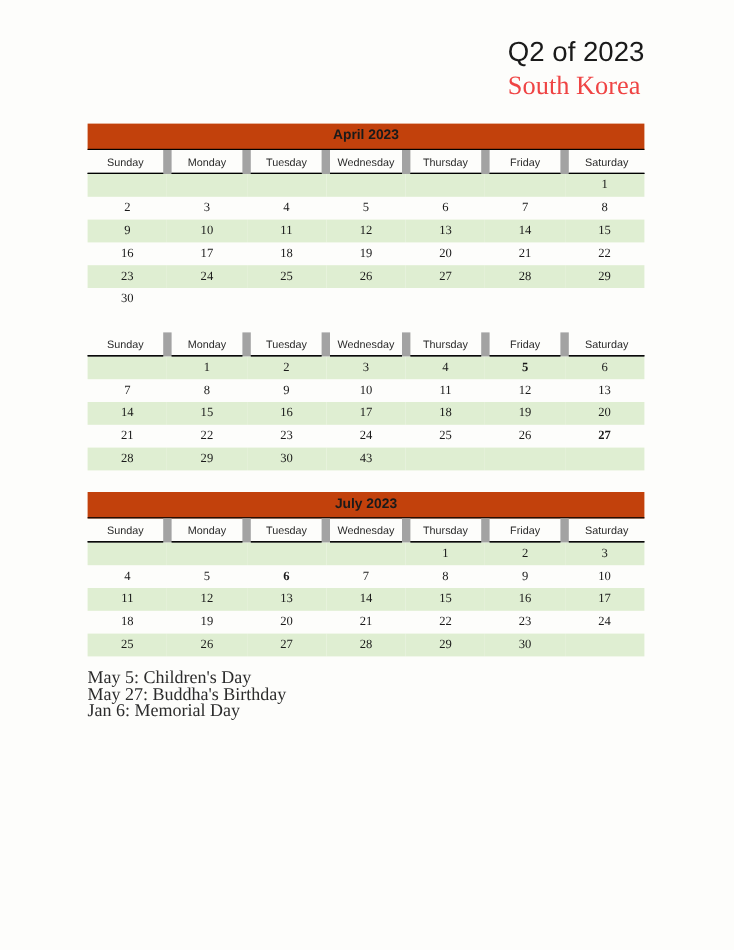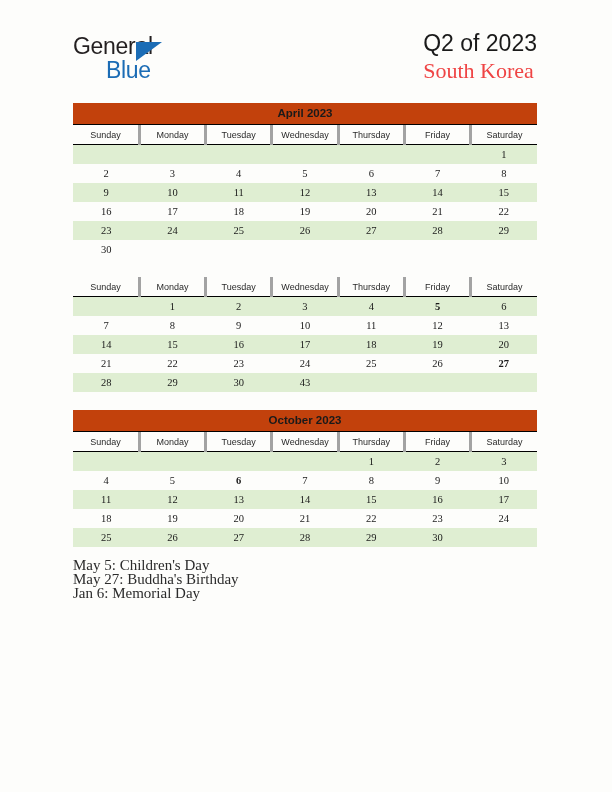--- a/index.html
+++ b/index.html
@@ -107,21 +107,21 @@
     table-layout: fixed;
   }
   table.cal th {
     font-family: "Liberation Sans", sans-serif;
     font-weight: normal;
     font-size: 9px;
     color: #2a2a2a;
     height: 17px;
     text-align: center;
     border-bottom: 1.3px solid #000;
-    border-right: 3px solid #a3a3a3;
+    border-right: 7px solid #a3a3a3;
     vertical-align: middle;
   }
   table.cal th:last-child { border-right: none; }
   table.cal td {
     font-family: "Liberation Serif", "DejaVu Serif", serif;
     font-size: 10.5px;
     color: #1a1a1a;
     height: 17px;
     text-align: center;
     vertical-align: middle;
@@ -143,25 +143,20 @@
     color: #2b2b2b;
     line-height: 14.2px;
   }
   .notes div { white-space: nowrap; }
 </style>
 </head>
 <body>
 
 <div class="page-header">
 
-  <div class="logo">
-    <span class="logo-general">General</span>
-    <span class="logo-triangle"></span>
-    <span class="logo-blue">Blue</span>
-  </div>
 
   <div class="title-block">
     <div class="title-main">Q2 of 2023</div>
     <div class="title-sub">South Korea</div>
   </div>
 
 </div>
 
 <div class="months" id="months-container">
     <div class="month">
@@ -292,21 +287,21 @@
             <td>30</td>
             <td>43</td>
             <td></td>
             <td></td>
             <td></td>
           </tr>
         </tbody>
       </table>
     </div>
     <div class="month">
-      <div class="month-title">October 2023</div>
+      <div class="month-title">July 2023</div>
       <table class="cal">
         <thead>
           <tr>
             <th>Sunday</th>
             <th>Monday</th>
             <th>Tuesday</th>
             <th>Wednesday</th>
             <th>Thursday</th>
             <th>Friday</th>
             <th>Saturday</th>

